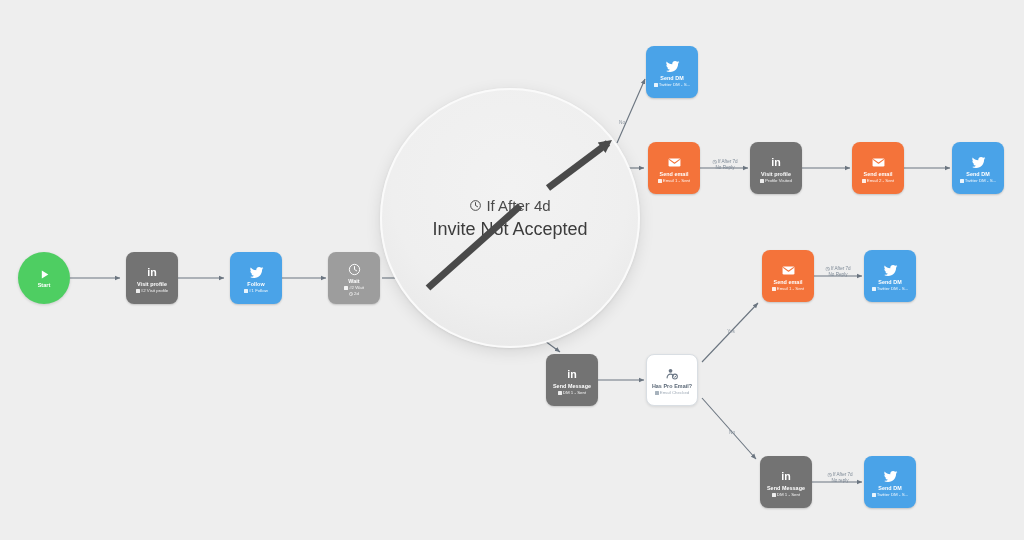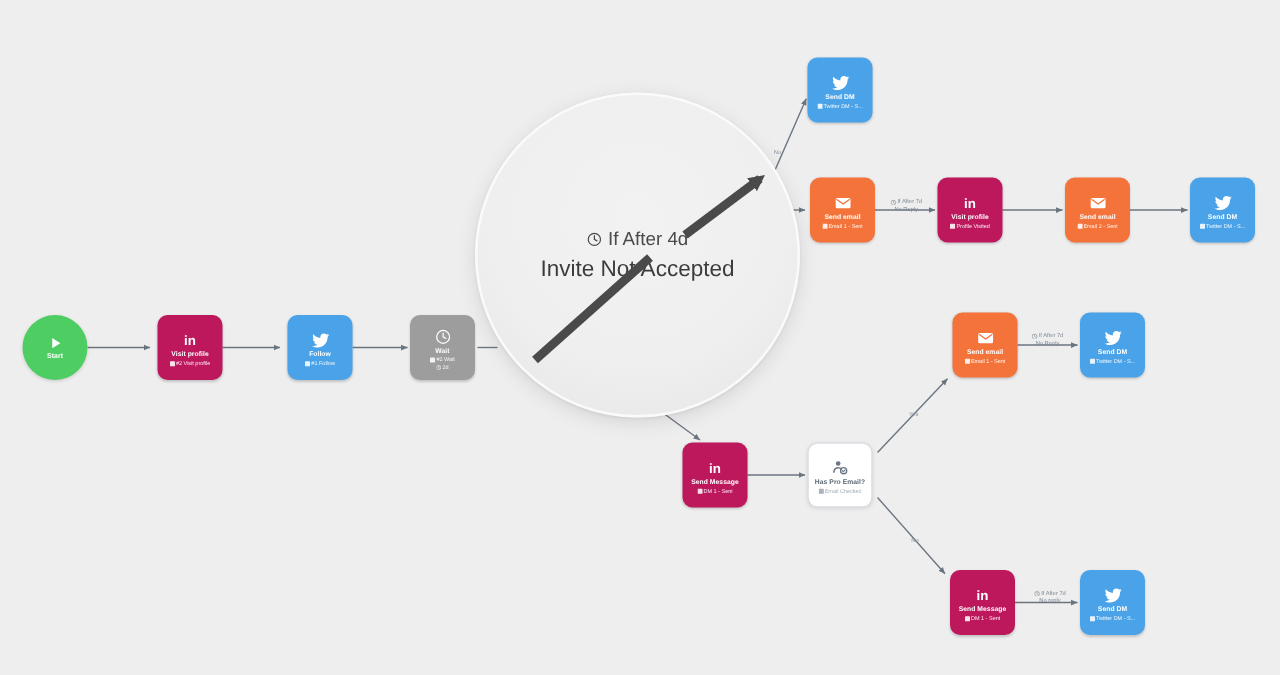--- a/index.html
+++ b/index.html
@@ -84,21 +84,21 @@
   .tag-sq {
     width: 4px;
     height: 4px;
     border-radius: 0.5px;
     background: currentColor;
     display: inline-block;
     flex: none;
     opacity: 0.95;
   }
 
-  .node.linkedin { background: #be185d; }
+  .node.linkedin { background: #737373; }
   .node.twitter  { background: #4aa3e8; }
   .node.wait     { background: #9d9d9d; }
   .node.email    { background: #f4733a; }
   .node.decision {
     background: #ffffff;
     color: #5c6b7a;
     border: 1px solid #d9dee3;
     box-shadow: 0 1px 3px rgba(0,0,0,0.10);
   }
   .node.decision .n-title { color: #5a6776; }
@@ -224,21 +224,21 @@
       <path d="M702,362 L758,303" marker-end="url(#arrow)"></path>
 
       <path d="M702,398 L756,459" marker-end="url(#arrow)"></path>
 
       <path d="M814,276 L862,276" marker-end="url(#arrow)"></path>
 
       <path d="M812,482 L862,482" marker-end="url(#arrow)"></path>
     </g>
   </svg>
 
-  <div id="lens" style="left:380px; top:74px; width:260px; height:260px;">
+  <div id="lens" style="left:380px; top:88px; width:260px; height:260px;">
     <div class="lens-line1">
       <svg width="13" height="13" viewBox="0 0 24 24">
         <circle cx="12" cy="12" r="9" fill="none" stroke="#4a4a4a" stroke-width="1.8"></circle>
         <path d="M12,6.6 L12,12 L15.8,14.2" fill="none" stroke="#4a4a4a" stroke-width="1.8" stroke-linecap="round"></path>
       </svg>
       <span>If After 4d</span>
     </div>
     <div class="lens-line2">Invite Not Accepted</div>
   </div>
 

